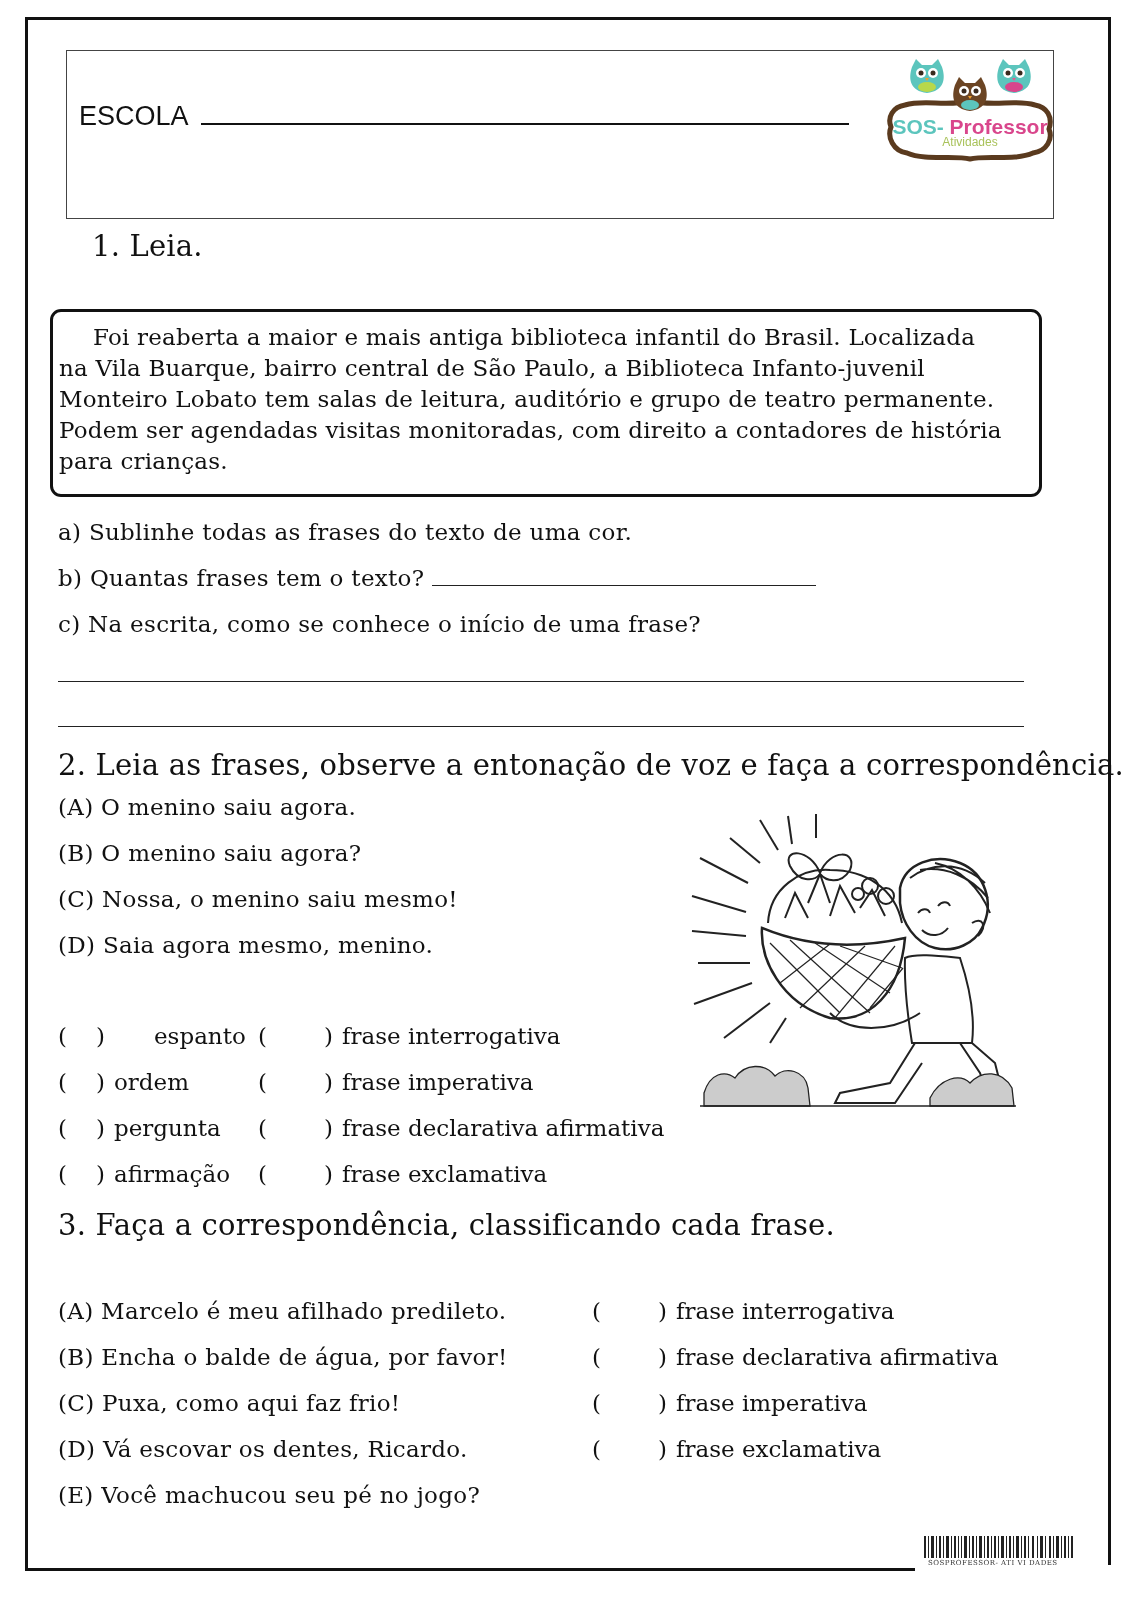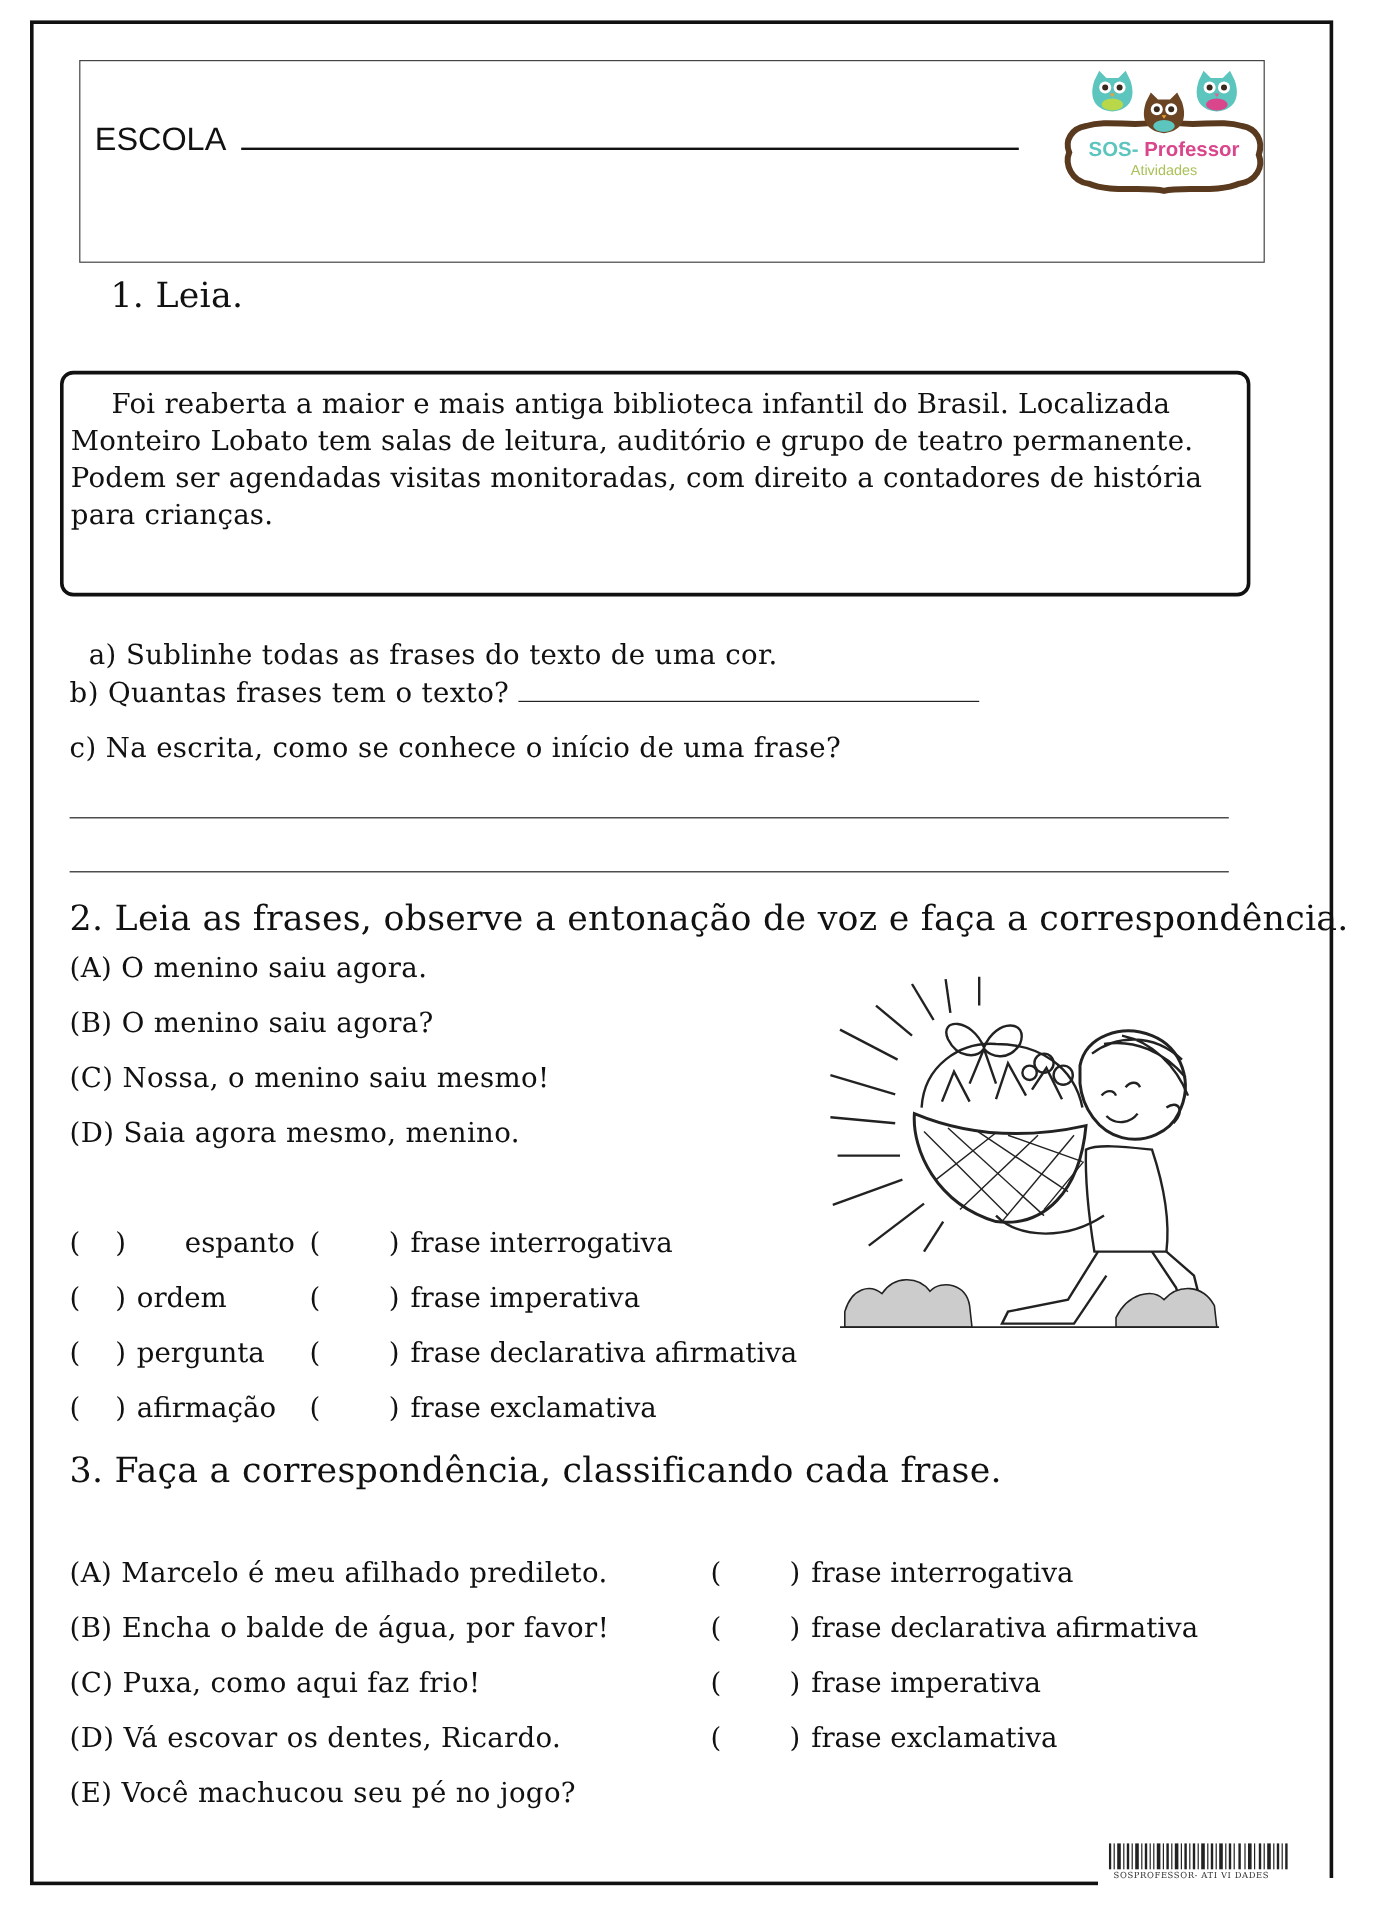--- a/index.html
+++ b/index.html
@@ -8,21 +8,21 @@
 
   .page-border { position: absolute; left: 25px; top: 17px; width: 1086px; height: 1554px; border: 3px solid #111; border-bottom-width: 3px; }
 
   .header-box { position: absolute; left: 66px; top: 50px; width: 988px; height: 169px; border: 1.5px solid #444; }
   .hdr-line { position: absolute; left: 12px; font-family: "Liberation Sans", sans-serif; font-size: 27px; color: #111; white-space: nowrap; }
   .hdr-line .blank { display: inline-block; border-bottom: 2px solid #111; height: 22px; vertical-align: baseline; }
   .row-escola { top: 50px; }
   .row-nome { top: 112px; }
 
   .logo { position: absolute; left: 818px; top: 4px; width: 170px; height: 108px; }
-  .logo-text { position: absolute; left: 0; right: 0; top: 60px; text-align: center; font-family: "Liberation Sans", sans-serif; font-size: 17px; font-weight: bold; }
+  .logo-text { position: absolute; left: 0; right: 0; top: 60px; text-align: center; font-family: "Liberation Sans", sans-serif; font-size: 21px; font-weight: bold; }
   .logo-text .sos { color: #5cc5bd; }
   .logo-text .prof { color: #d9468c; }
   .logo-sub { position: absolute; left: 0; right: 0; top: 80px; text-align: center; font-family: "Liberation Sans", sans-serif; font-size: 12px; color: #a9c25a; }
 
   .q-heading { position: absolute; font-size: 29px; white-space: nowrap; letter-spacing: 0.2px; }
   .text { position: absolute; font-size: 23px; white-space: nowrap; letter-spacing: 0.3px; }
 
   .reading-box { position: absolute; left: 50px; top: 309px; width: 992px; height: 188px; border: 3px solid #111; border-radius: 11px; }
   .reading-text { position: absolute; left: 6px; top: 10px; width: 975px; font-size: 23px; line-height: 31px; letter-spacing: 0.2px; }
   .reading-text p { white-space: nowrap; }
@@ -90,27 +90,28 @@
     <div class="logo-text"><span class="sos">SOS-</span><span class="prof"> Professor</span></div>
     <div class="logo-sub">Atividades</div>
   </div>
 </div>
 
 <div class="q-heading" style="left:92px;top:229px;">1.  Leia.</div>
 
 <div class="reading-box">
   <div class="reading-text">
     <p class="indent">Foi reaberta a maior e mais antiga biblioteca infantil do Brasil. Localizada</p>
+    <p>na Vila Buarque, bairro central de São Paulo, a Biblioteca Infanto-juvenil</p>
     <p>Monteiro Lobato tem salas de leitura, auditório e grupo de teatro permanente.</p>
     <p>Podem ser agendadas visitas monitoradas, com direito a contadores de história</p>
     <p>para crianças.</p>
   </div>
 </div>
 
-<div class="text" style="left:58px;top:533px;margin-left:16px;">a) Sublinhe todas as frases do texto de uma cor.</div>
+<div class="text" style="left:58px;top:519px;">a) Sublinhe todas as frases do texto de uma cor.</div>
 <div class="text" style="left:58px;top:565px;">
   <span>b) Quantas frases tem o texto?</span><span class="short-line"></span>
 </div>
 <div class="text" style="left:58px;top:611px;">c) Na escrita, como se conhece o início de uma frase?</div>
 <div class="answer-line" style="top:680px;"></div>
 <div class="answer-line" style="top:725px;"></div>
 
 <div class="q-heading" style="left:58px;top:748px;">2. Leia as frases, observe a entonação de voz e faça a correspondência.</div>
 <div class="text" style="left:58px;top:794px;">(A) O menino saiu agora.</div>
 <div class="text" style="left:58px;top:840px;">(B) O menino saiu agora?</div>

